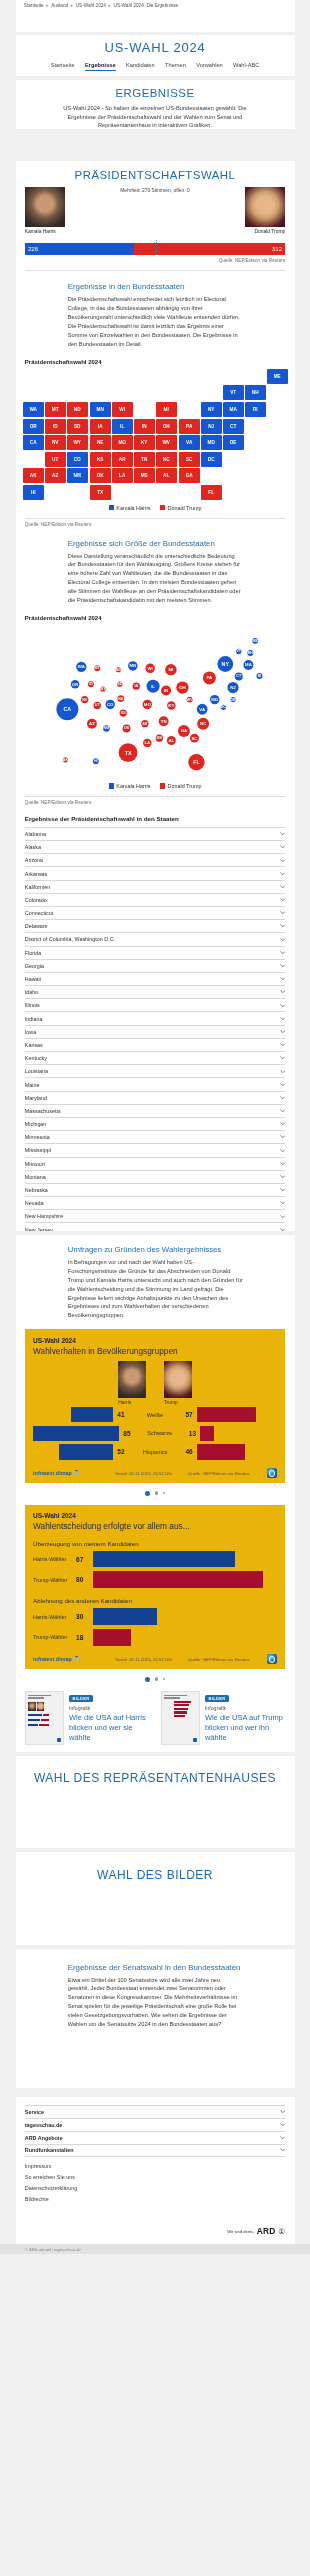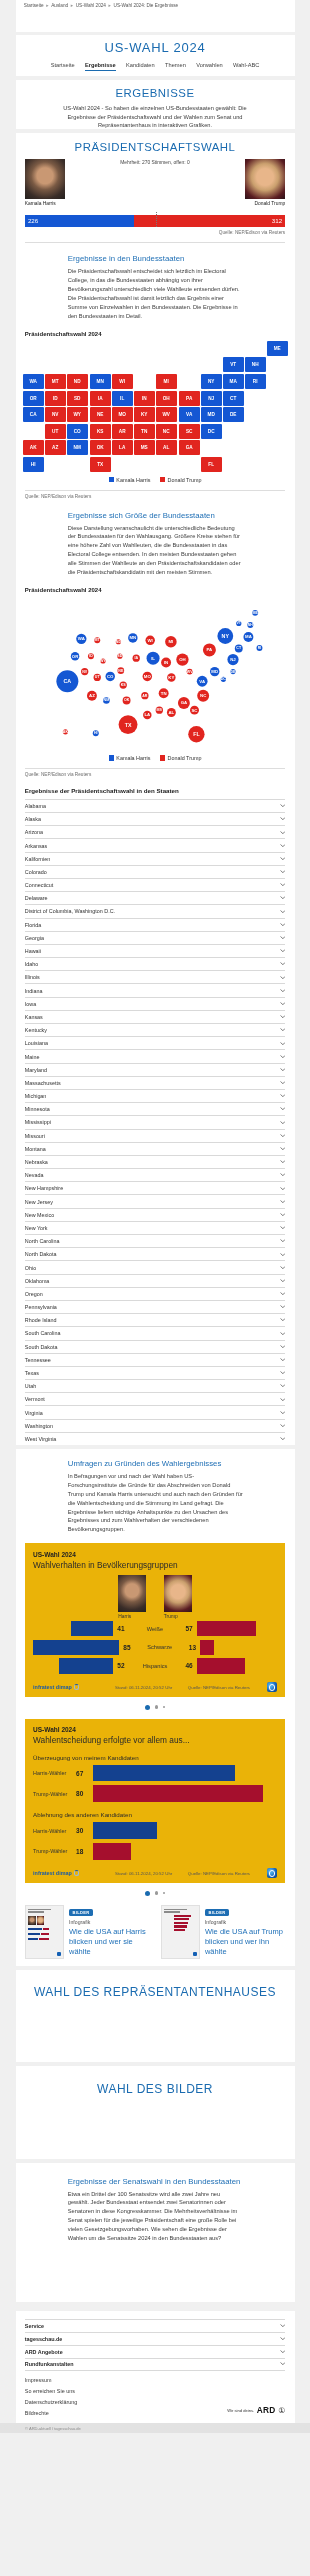--- a/index.html
+++ b/index.html
@@ -36,21 +36,21 @@
   .tab { padding-bottom:1.6px; cursor:pointer; }
   .tab.active { font-weight:700; color:#222; border-bottom:1.3px solid #1a6bb0; }
 
   
   .intro { height:49px; text-align:center; }
   .h-big { font-size:11.4px; color:#1a6bb0; font-weight:500; letter-spacing:0.5px; }
   .intro .h-big { padding-top:7.2px; }
   .intro p { margin:5.2px auto 0; width:186px; font-size:5.7px; line-height:1.5; color:#3c3c3c; }
 
   
-  .main { height:1312px; padding:8.3px 9.3px 0 9.3px; }
+  .main { height:1070px; padding:8.3px 9.3px 0 9.3px;margin-top:28px; }
   .center { text-align:center; }
   .candrow { position:relative; margin-top:6.2px; height:55px; }
   .photo { width:40px; height:49px; position:absolute; top:0; }
   .photo .img { width:40px; height:40px; }
   .harris-img { background:radial-gradient(circle at 50% 42%, #c99873 0 26%, #7a5a44 45%, #3a2d28 75%, #24201e 100%); }
   .trump-img  { background:radial-gradient(circle at 50% 45%, #e8b68a 0 28%, #caa06e 45%, #5a1d22 78%, #2a1218 100%); }
   .photo .nm { font-size:4.9px; color:#222; margin-top:2.1px; }
   .photo.right { right:0; text-align:right; }
   .majnote { position:absolute; left:0; right:0; top:1px; text-align:center; font-size:4.9px; color:#444; }
   .evbar { position:relative; height:11.4px; display:flex; margin-top:1px; }
@@ -134,21 +134,21 @@
   .ttitle { font-size:7.5px; color:#1f70b8; font-weight:500; line-height:1.3; margin-top:1.6px; }
 
   
   .secband { text-align:center; }
   .sec-house { height:92px; } .sec-senate { height:93px; } .sec-review { height:101px; }
   .secband .h-big { padding-top:15.5px; font-size:12px; }
 
   .senatetext { height:139px; padding:13.4px 9.3px 0 9.3px; }
 
   
-  .footer { height:112px; padding:7.2px 9.3px 0 9.3px; }
+  .footer { height:147px; padding:7.2px 9.3px 0 9.3px; }
   .frow { height:13px; border-top:0.5px solid #d9d9d9; display:flex; align-items:center;
     font-size:5.4px; font-weight:700; color:#2b2b2b; cursor:pointer; }
   .frow .chev { margin-left:auto; color:#444; display:flex; }
   .frow:last-of-type { border-bottom:0.5px solid #d9d9d9; }
   .flinks { margin-top:6.2px; }
   .flink { font-size:5.4px; color:#3c3c3c; margin-bottom:5.2px; cursor:pointer; }
   .ardlogo { position:absolute; right:9.3px; bottom:8.3px; display:flex; align-items:center; gap:2.6px; }
   .ardlogo .ws { font-size:4.1px; color:#333; }
   .ardlogo .ard { font-size:8.3px; font-weight:700; color:#111; letter-spacing:0.3px; }
   .ardlogo .one { font-size:7.8px; color:#111; }

